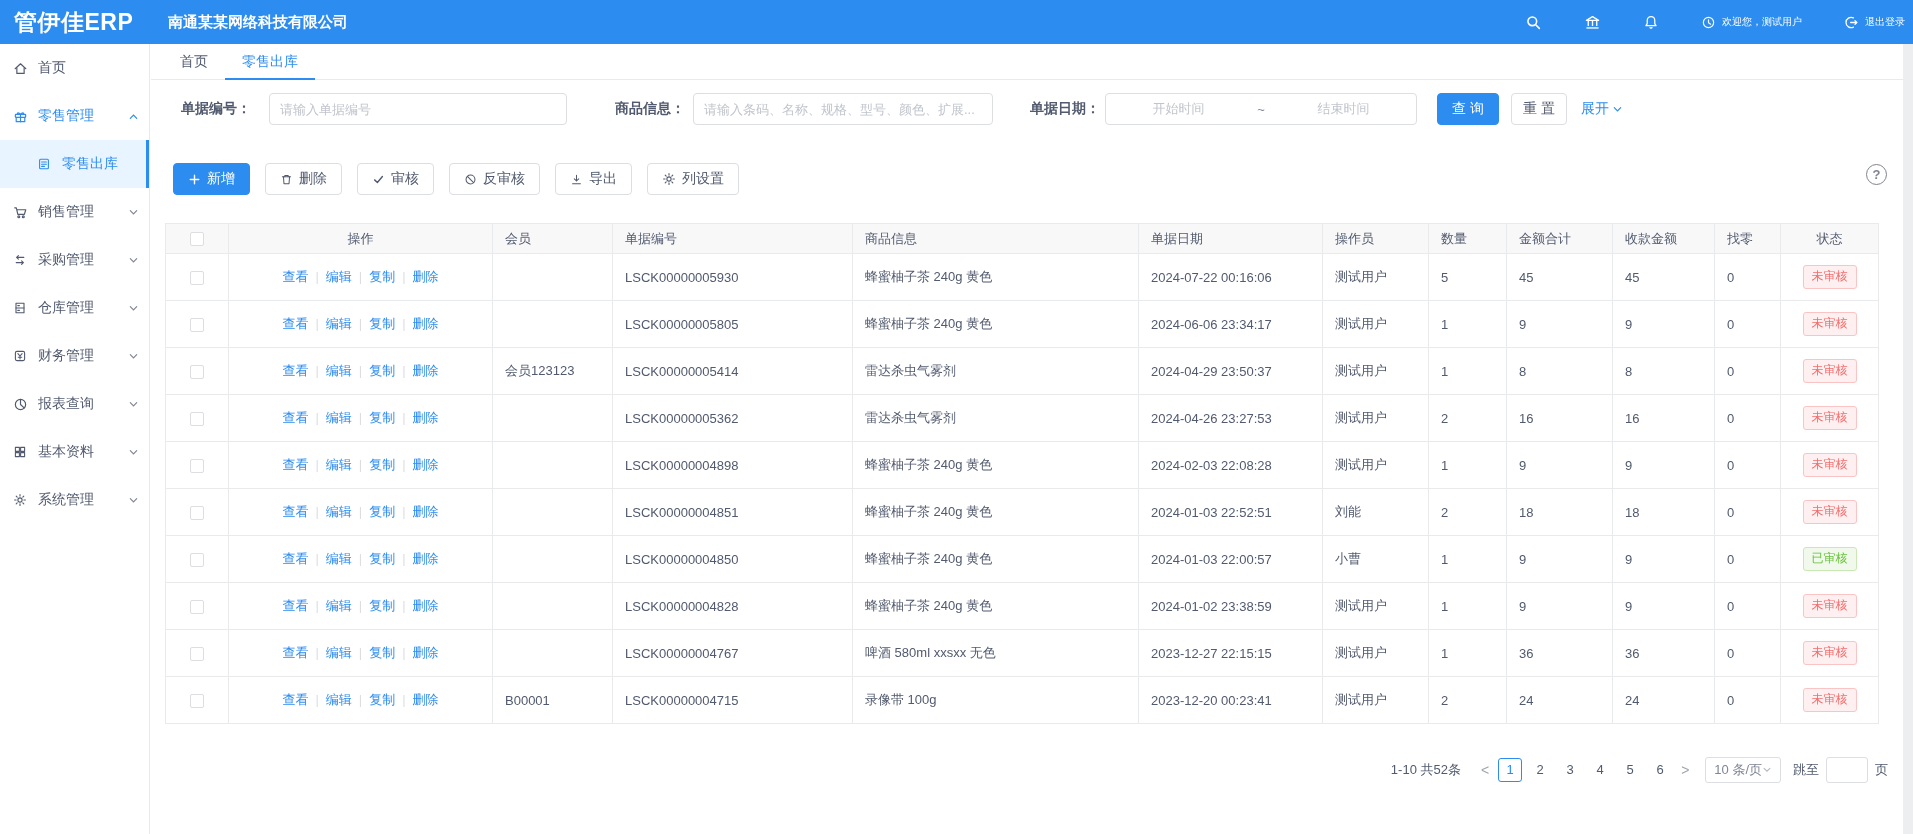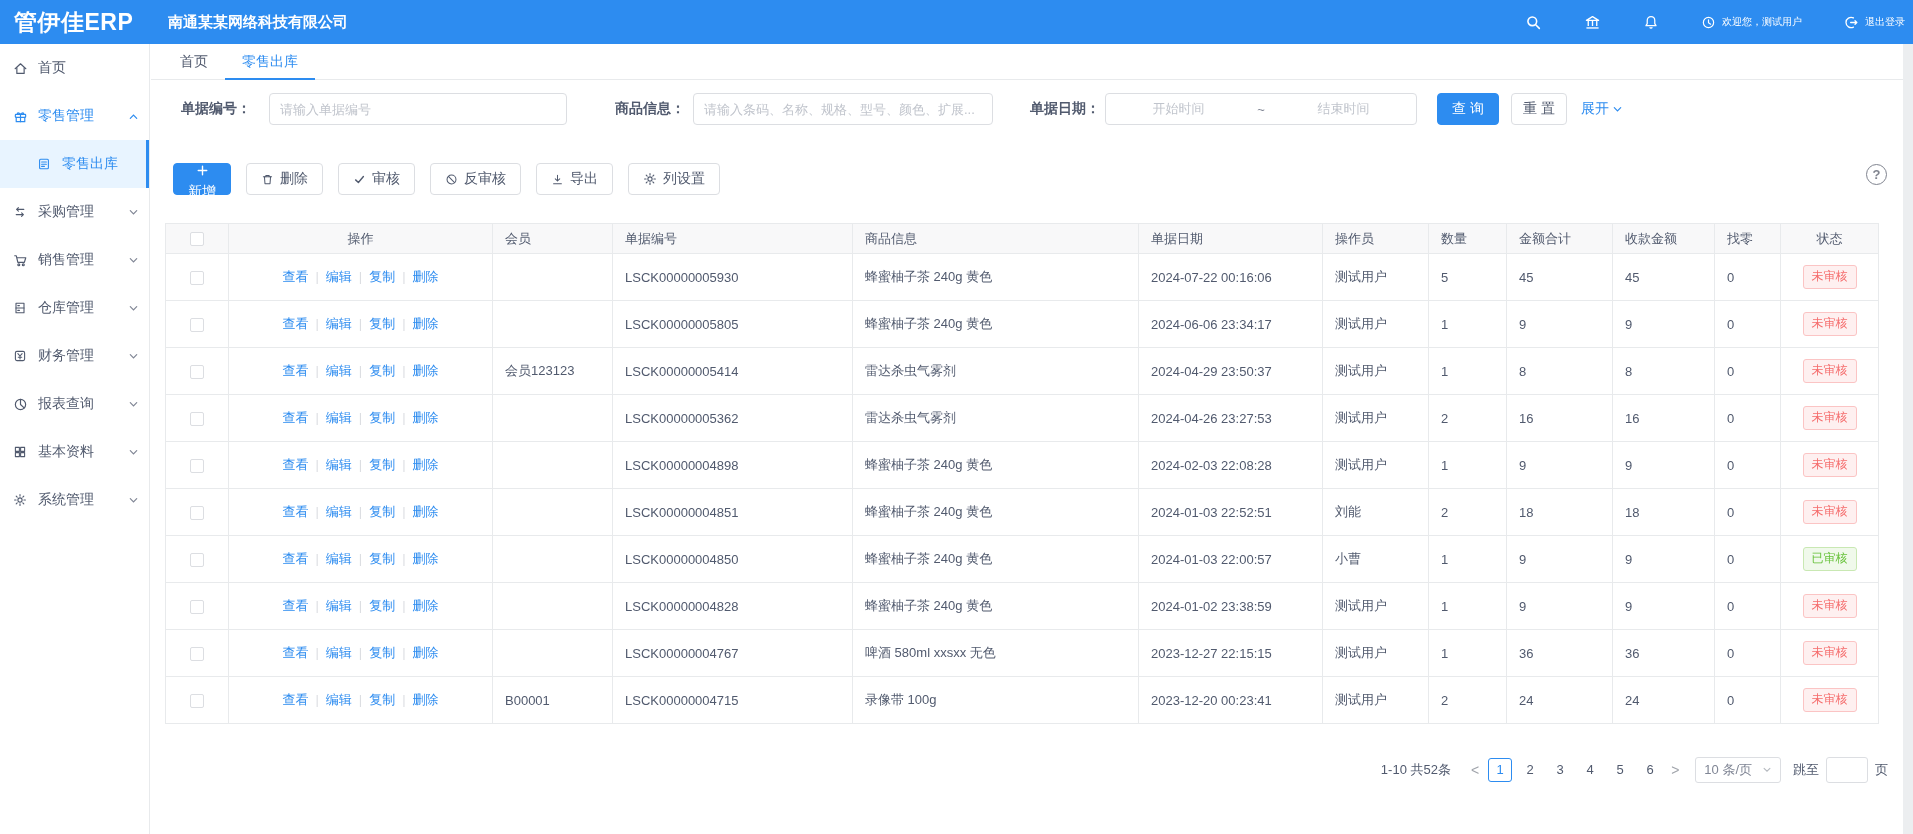--- a/index.html
+++ b/index.html
@@ -46,21 +46,21 @@
   .date-box .tilde { width:20px; text-align:center; color:#808695; }
   .btn-primary { width:62px; height:32px; margin-left:20px; background:#2d8cf0; border:1px solid #2d8cf0; border-radius:4px; color:#fff; font-size:14px; cursor:pointer; font-family:inherit; white-space:nowrap; }
   .btn-default { width:56px; height:32px; margin-left:12px; background:#fff; border:1px solid #dcdee2; border-radius:4px; color:#515a6e; font-size:14px; cursor:pointer; font-family:inherit; white-space:nowrap; }
   .expand-link { margin-left:14px; color:#2d8cf0; display:inline-flex; align-items:center; gap:3px; cursor:pointer; font-size:14px; }
   .expand-link .chevb { display:inline-flex; color:#2d8cf0; }
 
   
   .toolbar { display:flex; align-items:center; gap:15px; margin:38px 0 0 22px; }
   .tb-btn { height:32px; padding:0 14px; display:inline-flex; align-items:center; gap:6px; background:#fff; border:1px solid #dcdee2; border-radius:4px; font-size:14px; color:#515a6e; cursor:pointer; font-family:inherit; white-space:nowrap; }
   .tb-btn .tb-icon { display:inline-flex; }
-  .tb-btn.primary { background:#2d8cf0; border-color:#2d8cf0; color:#fff;flex-direction:column; }
+  .tb-btn.primary { background:#2d8cf0; border-color:#2d8cf0; color:#fff; }
   .help-circle { position:absolute; left:1715px; top:120px; width:21px; height:21px; border:1px solid #80848f; border-radius:50%; color:#80848f; font-size:13px; font-weight:bold; display:flex; align-items:center; justify-content:center; cursor:pointer; }
 
   
   .table-wrap { margin:28px 0 0 14px; }
   table { border-collapse:collapse; table-layout:fixed; width:1713px; font-size:13px; color:#515a6e; }
   th { height:30px; background:#f8f8f9; font-weight:normal; border:1px solid #e8eaec; text-align:left; padding:0 12px; font-size:13px; color:#515a6e; }
   td { height:47px; border:1px solid #e8eaec; padding:0 12px; overflow:hidden; white-space:nowrap; }
   th.center, td.center { text-align:center; }
   .cb { display:inline-block; width:14px; height:14px; border:1px solid #dcdee2; border-radius:2px; background:#fff; vertical-align:middle; cursor:pointer; }
   .alink { color:#2d8cf0; cursor:pointer; text-decoration:none; }
@@ -68,21 +68,21 @@
   .badge { display:inline-block; padding:3px 8px; font-size:12px; border-radius:3px; border:1px solid; line-height:1.3; }
   .badge.danger { color:#f56c6c; background:#fef0f0; border-color:#fbc4c4; }
   .badge.success { color:#67c23a; background:#f0f9eb; border-color:#c9e8b3; }
 
   
   .pagination { display:flex; align-items:center; justify-content:flex-end; margin:33px 25px 0 0; font-size:13px; color:#515a6e; }
   .total { margin-right:14px; }
   .page-arrow { color:#a0a4ab; font-size:14px; padding:0 6px; cursor:pointer; }
   .page-num { min-width:24px; height:24px; line-height:24px; text-align:center; margin:0 3px; cursor:pointer; }
   .page-num.current { border:1px solid #2d8cf0; border-radius:3px; color:#2d8cf0; line-height:22px; }
-  .page-size-select { height:26px; margin-left:10px; border:1px solid #dcdee2; border-radius:3px; padding:0 8px; display:inline-flex; align-items:center; gap:10px; color:#808695; cursor:pointer; background:#fff; }
+  .page-size-select { height:26px; margin-left:10px; border:1px solid #dcdee2; border-radius:3px; padding:0 8px; display:inline-flex; align-items:center; gap:0; color:#808695; cursor:pointer; background:#fff; }
   .page-size-select .chevg { display:inline-flex; color:#b5b9bf; }
   .jump-label { margin-left:12px; }
   .jump-input { width:42px; height:26px; margin:0 7px; border:1px solid #dcdee2; border-radius:3px; outline:none; padding:0 6px; font-family:inherit; font-size:13px; }
   .jump-suffix { white-space:nowrap; }
 
   .scroll-track { position:absolute; right:0; top:44px; bottom:0; width:10px; background:#eceef0; }
 </style>
 </head>
 <body>
 
@@ -161,41 +161,41 @@
          <span class="mi-icon">
         <svg width="14" height="14" viewBox="0 0 14 14" fill="none" stroke="currentColor" stroke-width="1.1" stroke-linecap="round" stroke-linejoin="round">
           <rect x="2.6" y="2.2" width="8.8" height="9.6" rx="1"></rect>
           <path d="M4.6 5 H9.4 M4.6 7.2 H9.4 M4.6 9.4 H7.4"></path>
         </svg>
       </span>
          <span class="mi-label">零售出库</span>
        </div>
     <div class="menu-item">
        <span class="mi-icon">
-        <svg width="14" height="14" viewBox="0 0 14 14" fill="none" stroke="currentColor" stroke-width="1.1" stroke-linecap="round" stroke-linejoin="round">
-          <path d="M10.8 4.4 H3.6 M3.6 4.4 L5.4 2.6 M3.6 4.4 L5.4 6.2"></path>
-          <path d="M3.2 9.6 H10.4 M10.4 9.6 L8.6 7.8 M10.4 9.6 L8.6 11.4"></path>
-        </svg>
-      </span>
-       <span class="mi-label">采购管理</span>
-      <span class="chev">
-        <svg width="11" height="11" viewBox="0 0 12 12" fill="none" stroke="currentColor" stroke-width="1.3" stroke-linecap="round">
-          <path d="M2.5 4 L6 7.5 L9.5 4"></path>
-        </svg>
-      </span>
-     </div>
-    <div class="menu-item">
-       <span class="mi-icon">
         <svg width="15" height="15" viewBox="0 0 14 14" fill="none" stroke="currentColor" stroke-width="1.1" stroke-linecap="round" stroke-linejoin="round">
           <path d="M1.6 2.6 H3.1 L4.5 8.8 H10.6 L11.9 4.4 H3.6"></path>
           <circle cx="5.4" cy="11" r="0.9"></circle>
           <circle cx="9.6" cy="11" r="0.9"></circle>
         </svg>
       </span>
        <span class="mi-label">销售管理</span>
+      <span class="chev">
+        <svg width="11" height="11" viewBox="0 0 12 12" fill="none" stroke="currentColor" stroke-width="1.3" stroke-linecap="round">
+          <path d="M2.5 4 L6 7.5 L9.5 4"></path>
+        </svg>
+      </span>
+     </div>
+    <div class="menu-item">
+       <span class="mi-icon">
+        <svg width="14" height="14" viewBox="0 0 14 14" fill="none" stroke="currentColor" stroke-width="1.1" stroke-linecap="round" stroke-linejoin="round">
+          <path d="M10.8 4.4 H3.6 M3.6 4.4 L5.4 2.6 M3.6 4.4 L5.4 6.2"></path>
+          <path d="M3.2 9.6 H10.4 M10.4 9.6 L8.6 7.8 M10.4 9.6 L8.6 11.4"></path>
+        </svg>
+      </span>
+       <span class="mi-label">采购管理</span>
       <span class="chev">
         <svg width="11" height="11" viewBox="0 0 12 12" fill="none" stroke="currentColor" stroke-width="1.3" stroke-linecap="round">
           <path d="M2.5 4 L6 7.5 L9.5 4"></path>
         </svg>
       </span>
      </div>
     <div class="menu-item">
        <span class="mi-icon">
         <svg width="14" height="14" viewBox="0 0 14 14" fill="none" stroke="currentColor" stroke-width="1.1" stroke-linecap="round" stroke-linejoin="round">
           <rect x="3" y="2.2" width="8" height="9.6"></rect>

